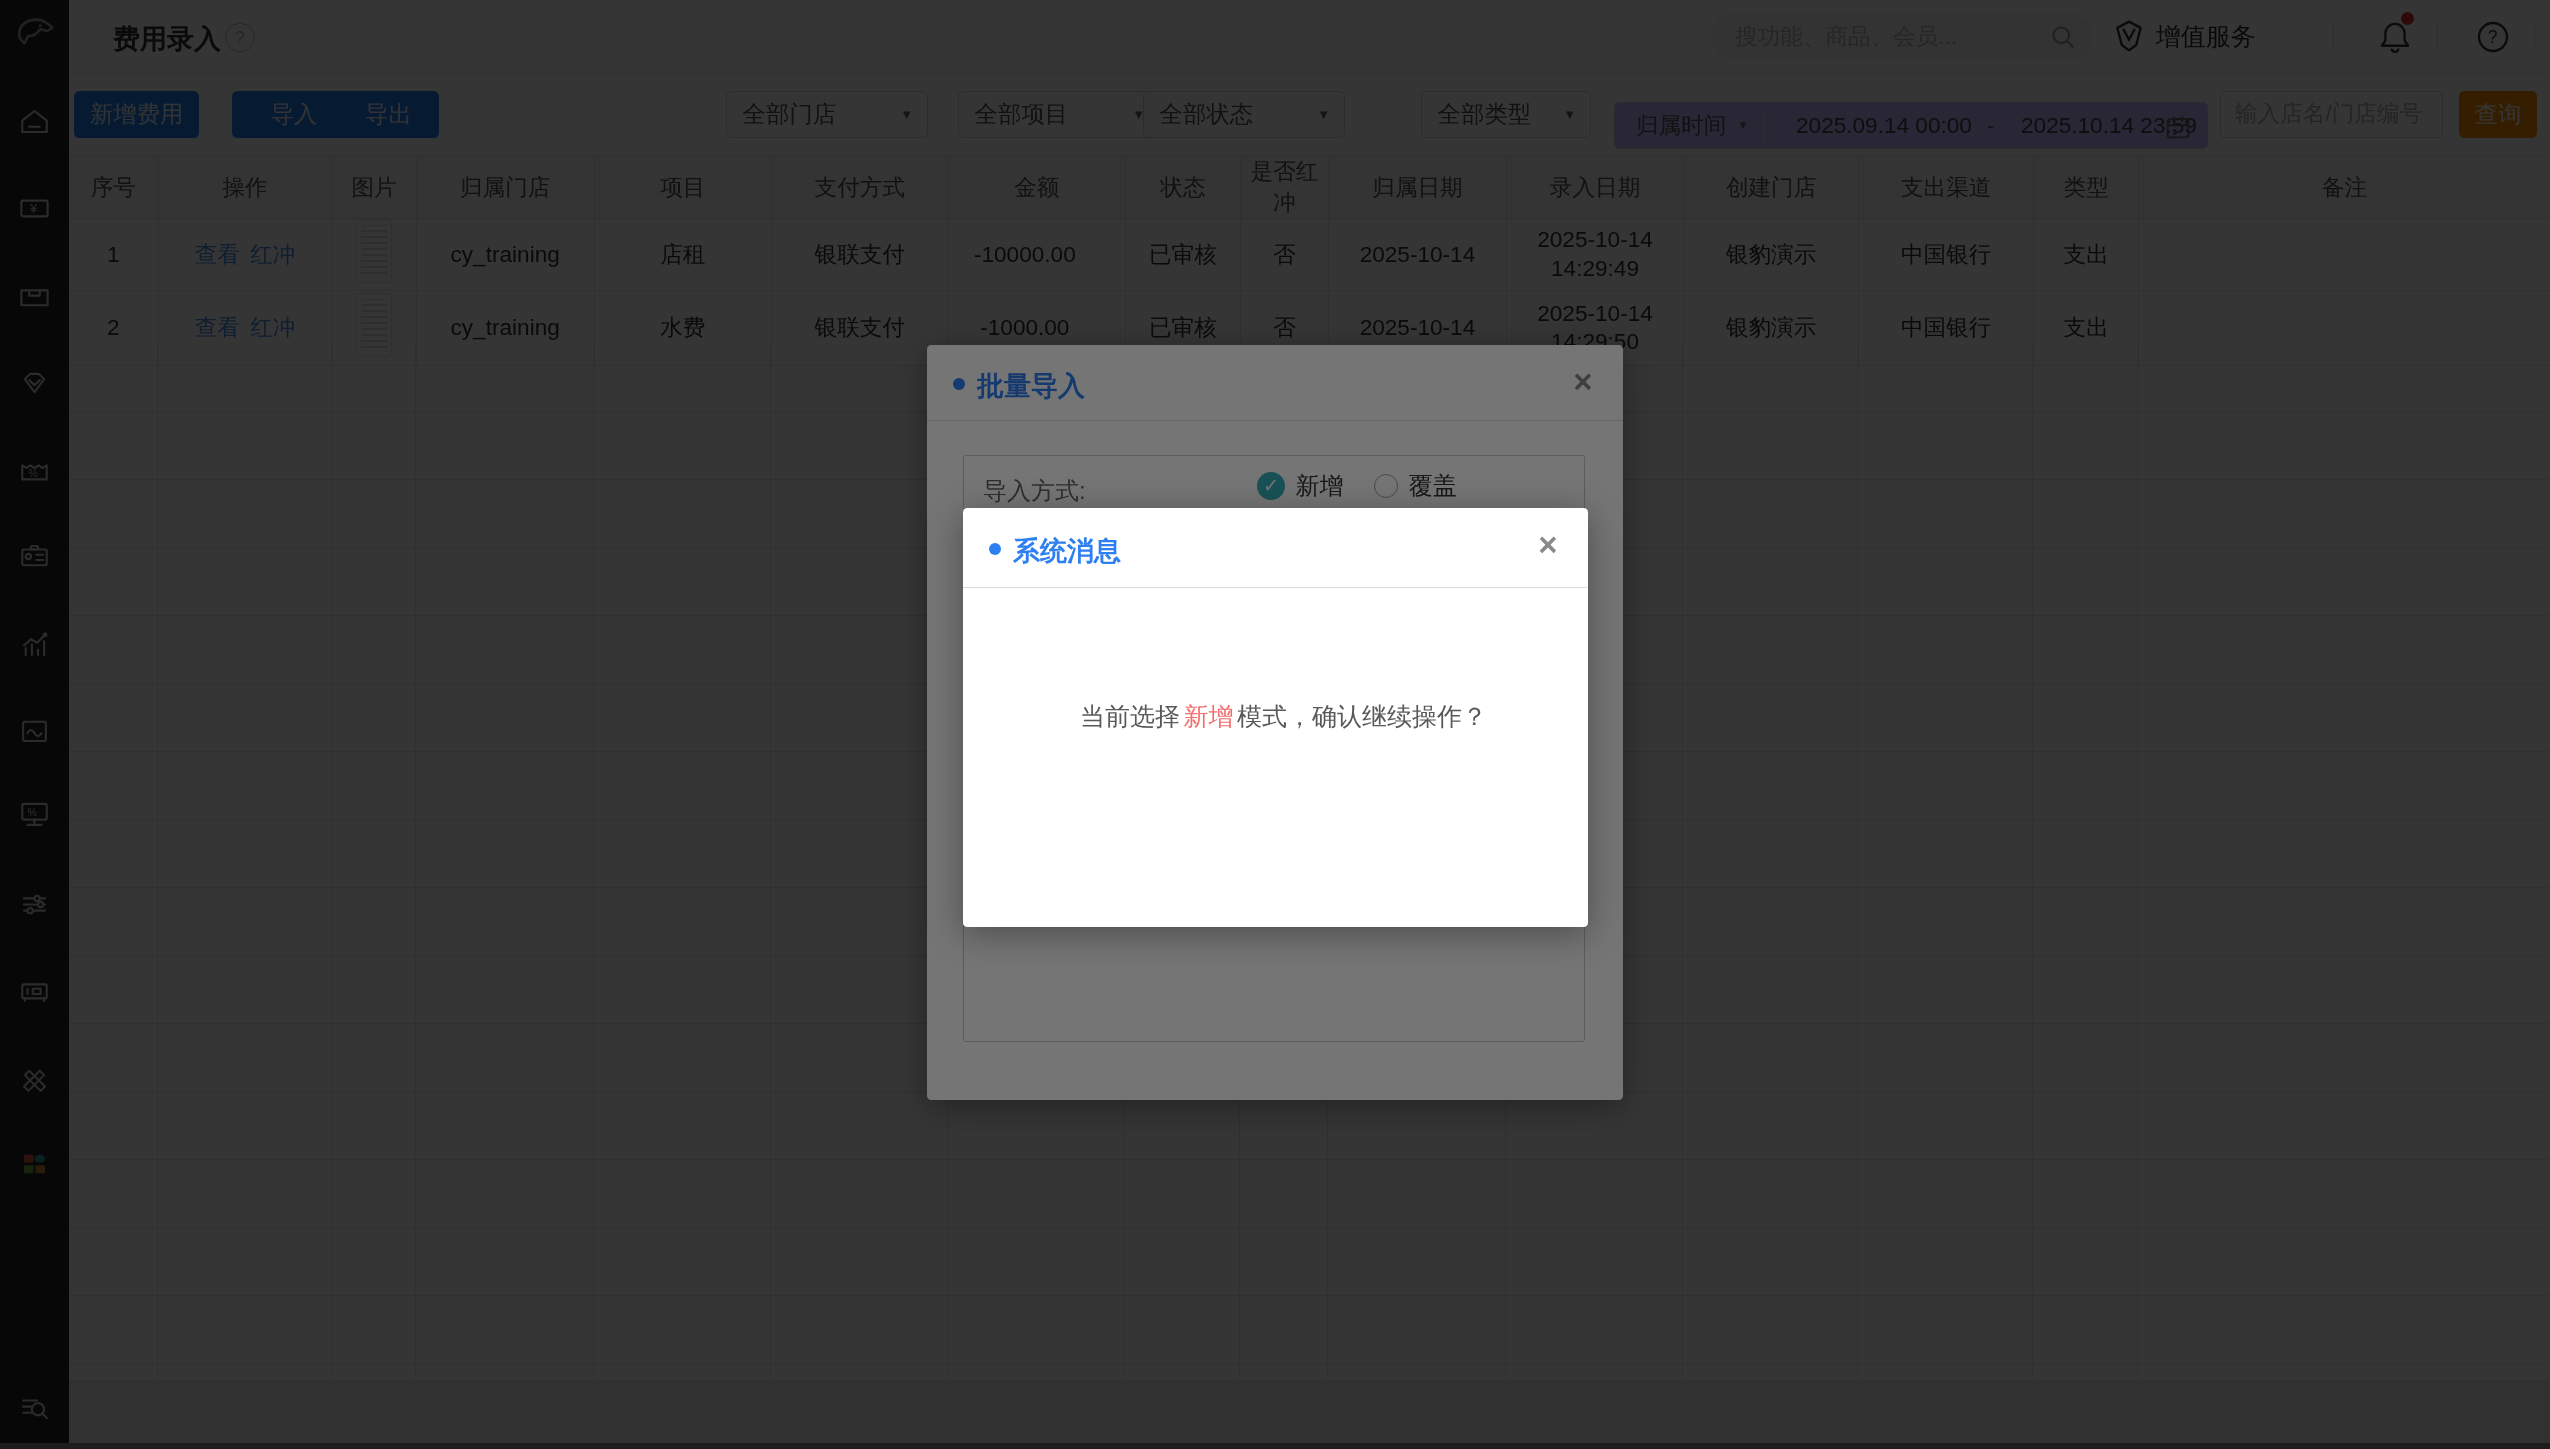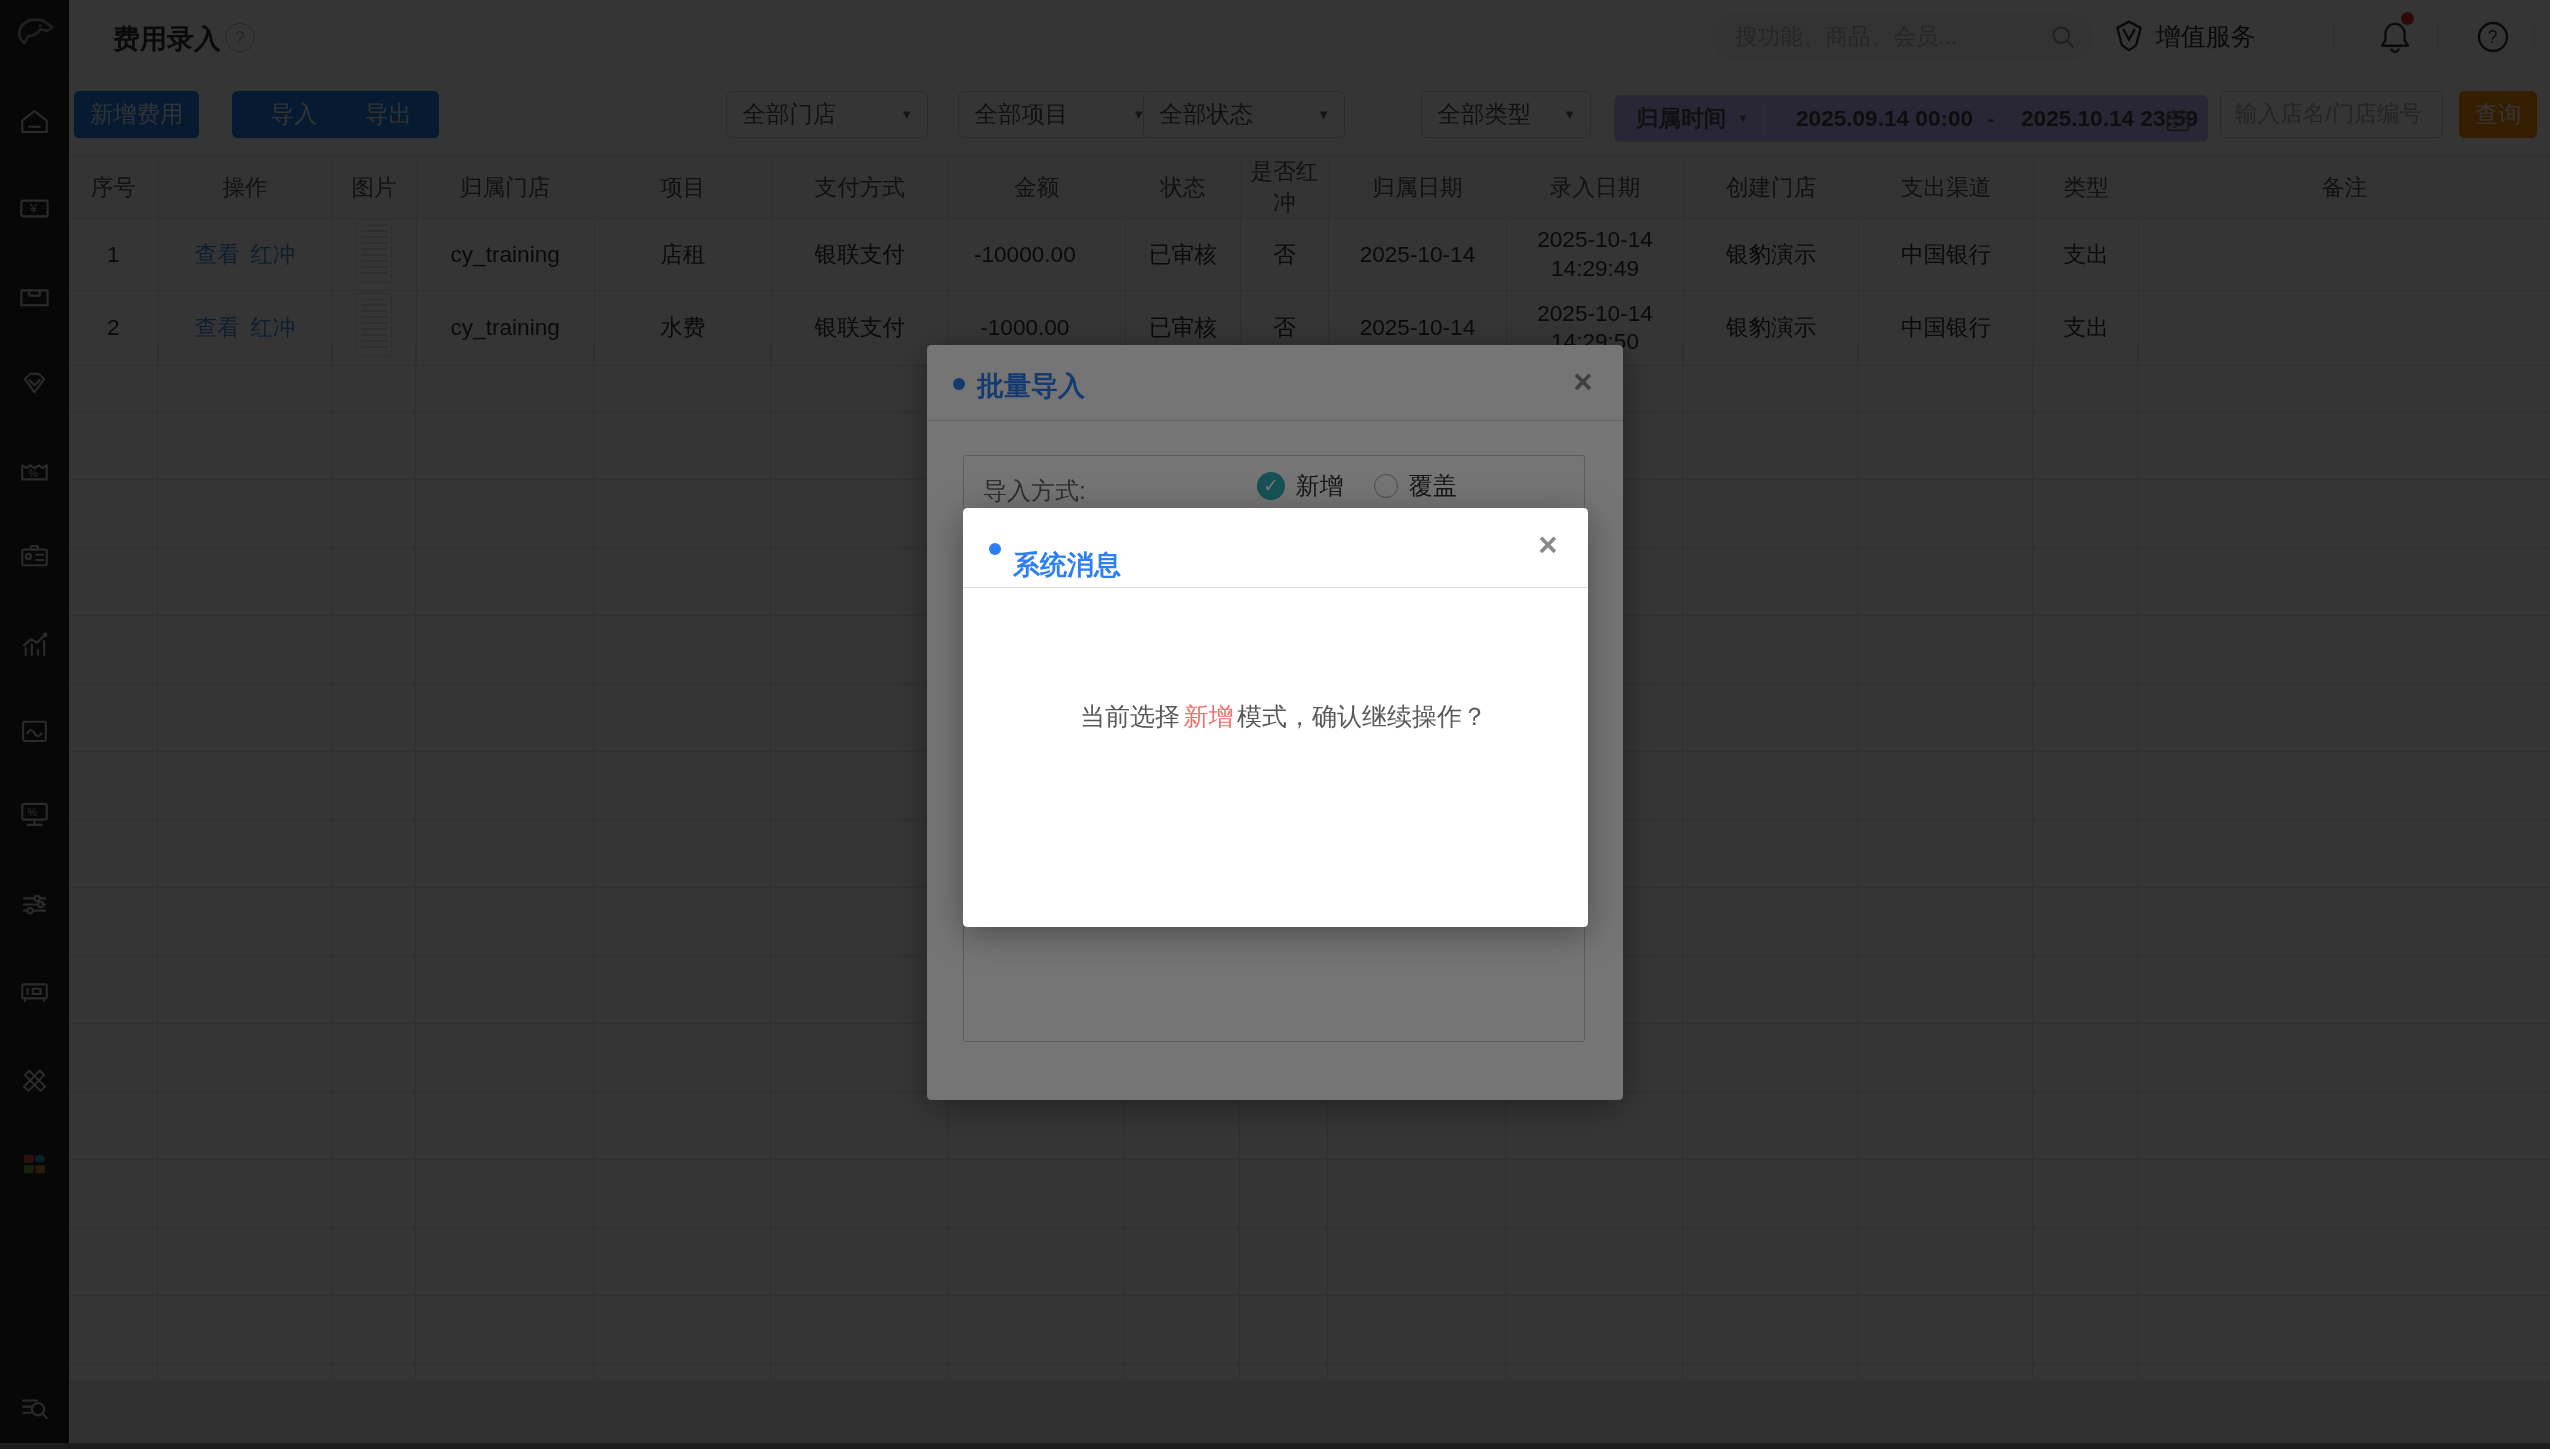--- a/index.html
+++ b/index.html
@@ -28,21 +28,21 @@
   .vas { position:absolute; left:2042px; top:17.4px; height:38px; display:flex; align-items:center; gap:8.7px; font-size:25px; color:#333; }
   .hdr-div { position:absolute; top:22.6px; width:0.9px; height:28px; background:#ddd; }
   .hicon { position:absolute; top:15.6px; width:42px; height:42px; }
   .bell-dot { position:absolute; right:1.7px; top:-3.5px; width:13px; height:13px; border-radius:50%; background:#e02b30; }
 
   
   .toolbar { position:absolute; left:0; top:74px; width:2481px; height:81px; background:#fff; }
   .btn-blue { position:absolute; top:16.5px; height:47px; background:#2080f0; color:#eaf2ff; border:none; border-radius:5.2px; font-size:23.4px; }
   .drop { position:absolute; top:16.5px; height:47px; border:0.9px solid #cfcfcf; border-radius:5.2px; background:#fff; color:#555; font-size:23.4px; line-height:45px; padding-left:15.6px; }
   .drop .caret { position:absolute; right:14px; top:0; font-size:13px; color:#666; }
-  .date-ctl { position:absolute; left:1545px; top:21px; width:594px; height:47px; border:0.9px solid #cfcfcf; border-radius:5.2px; background:#c4b5fd; font-size:22.6px; color:#555; line-height:45px;font-weight:bold; }
+  .date-ctl { position:absolute; left:1545px; top:28px; width:594px; height:47px; border:0.9px solid #cfcfcf; border-radius:5.2px; background:#c4b5fd; font-size:22.6px; color:#555; line-height:45px; }
   .date-ctl .lbl { position:absolute; left:21px; }
   .date-ctl .lblcaret { position:absolute; left:122px; font-size:12px; color:#666; }
   .date-ctl .vline { position:absolute; left:149px; top:7px; width:0.9px; height:33px; background:#e0e0e0; }
   .date-ctl .d1 { position:absolute; left:181px; color:#444; }
   .date-ctl .dsep { position:absolute; left:372px; color:#666; }
   .date-ctl .d2 { position:absolute; left:406px; color:#444; }
   .date-ctl .cal { position:absolute; right:15.6px; top:11.3px; }
   .store-input { position:absolute; left:2151px; top:16.5px; width:223px; height:47px; border:0.9px solid #cfcfcf; border-radius:5.2px; font-size:22.6px; color:#555; padding:0 14px; outline:none; }
   .store-input::placeholder { color:#adadad; }
   .btn-query { position:absolute; left:2390px; top:16.5px; width:78px; height:47px; background:#ff8a00; color:#fff; border:none; border-radius:5.2px; font-size:23.4px; }
@@ -68,21 +68,21 @@
   
   .overlay { position:absolute; inset:0; background:rgba(0,0,0,0.54); }
   #overlay1 { z-index:10; } #overlay2 { z-index:12; }
   .modal { position:absolute; background:#fff; border-radius:4.3px; box-shadow:0 7px 35px rgba(0,0,0,0.35); }
   #import-modal { left:927px; top:345px; width:696px; height:755px; z-index:11; }
   #message-modal { left:963px; top:508px; width:625px; height:419px; z-index:13; }
   .m-head { position:absolute; left:0; top:0; right:0; height:76px; border-bottom:0.9px solid #dcdcdc; }
   .m-dot { position:absolute; left:26px; top:33px; width:12px; height:12px; border-radius:50%; background:#2e7ff2; }
   .m-title { position:absolute; left:50px; top:23.4px; font-size:27px; font-weight:bold; color:#2e7ff2; }
   .m-close { position:absolute; right:21px; top:19px; width:38px; height:38px; font-size:33px; color:#8a8a8a; text-align:center; line-height:36px; font-weight:bold; cursor:pointer; }
-  #message-modal .m-head { height:80px; } #message-modal .m-dot { top:35px; } #message-modal .m-title { top:39px;text-align:center; }
+  #message-modal .m-head { height:80px; } #message-modal .m-dot { top:35px; } #message-modal .m-title { top:25px;text-align:center; }
 
   .imp-box { position:absolute; left:36px; top:110px; width:622px; height:587px; border:0.9px solid #c9c9c9; border-radius:2.6px; }
   .imp-label { position:absolute; left:19px; top:19px; font-size:24px; color:#666;text-align:center; }
   .radio-row { position:absolute; left:293px; top:14px; display:flex; align-items:center; }
   .rcheck { width:28px; height:28px; border-radius:50%; background:#36b4bc; color:#fff; font-size:19px; font-weight:bold; text-align:center; line-height:28px; }
   .rempty { width:24px; height:24px; border-radius:50%; border:1.7px solid #a3a3a3; background:#fff; }
   .rlabel { font-size:24px; color:#333; margin:0 31px 0 10.4px; }
 
   .msg-body { position:absolute; left:8px; top:80px; width:625px; height:257px; display:flex; align-items:center; justify-content:center; font-size:25px; color:#595959; }
   .msg-red { color:#f56c6c; margin:0 3.5px; }

